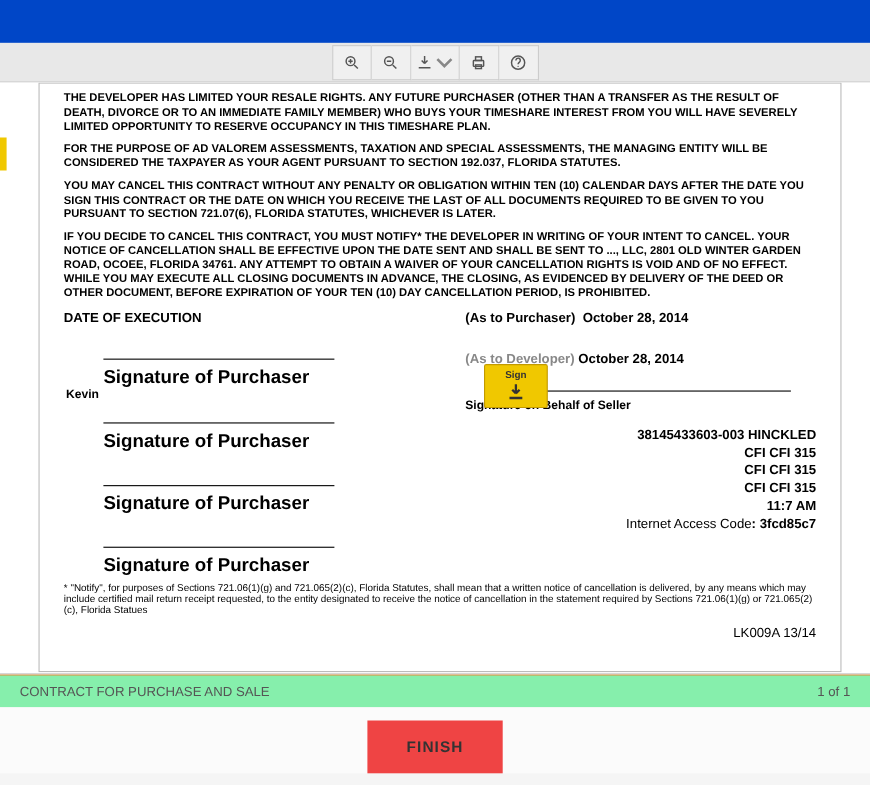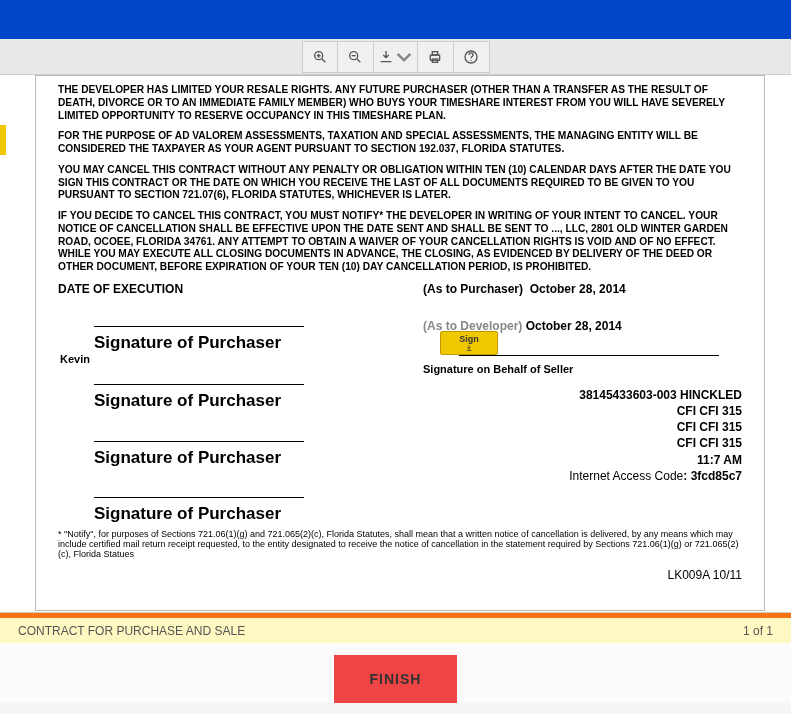--- a/index.html
+++ b/index.html
@@ -19,24 +19,24 @@
 .sig-area { display: flex; gap: 36px; margin-top: 8px; }
 .sig-left { flex: 1; }
 .sig-right { flex: 1; padding-left: 10px; }
 .sig-line { border-bottom: 1px solid #000; width: 210px; display: inline-block; height: 14px; }
 .sig-long { border-bottom: 1px solid #000; width: 260px; display: inline-block; height: 14px; }
 .sig-row { margin-top: 14px; font-size: 17px; margin-left: 36px; }
 .exec-date { font-weight: bold; font-size: 12px; }
 .dev-date { font-size: 12px; }
 .foot-note { font-size: 9px; margin-top: 4px; line-height: 1.15; }
 .form-code { text-align: right; font-size: 12px; margin-top: 4px; }
-.sign-callout { position: absolute; left: 440px; top: 256px; width: 58px; height: 24px; background: #f0c800; border: 1px solid #c29a00; border-radius: 2px; display: flex; flex-direction: column; align-items: center; justify-content: center; padding: 2px; cursor: pointer; z-index: 20; }
+.sign-callout { position: absolute; left: 440px; top: 256px; width: 58px; height: 40px; background: #f0c800; border: 1px solid #c29a00; border-radius: 2px; display: flex; flex-direction: column; align-items: center; justify-content: center; padding: 2px; cursor: pointer; z-index: 20; }
 .sign-callout .sl { font-size: 9px; font-weight: bold; color: #333; }
 .sign-callout svg { width: 20px; height: 20px; }
-.status-bar { width: 100%; height: 30px; background: #fef9c3; display: flex; justify-content: space-between; align-items: center; padding: 0 18px; font-size: 12px; color: #555; border-top: 5px solid #f97316; }
+.status-bar { width: 100%; height: 30px; background: #86efac; display: flex; justify-content: space-between; align-items: center; padding: 0 18px; font-size: 12px; color: #555; border-top: 1px solid #f97316; }
 .finish-bar { width: 100%; height: 60px; background: #fbfbfb; display: flex; justify-content: center; align-items: flex-end; padding-bottom: 0; }
 .finish-btn { background: #ef4444; color: #333; font-weight: bold; letter-spacing: 1px; padding: 16px 36px; border: none; font-size: 14px; cursor: pointer; margin-top: 46px; }
 .detail-block { font-size: 12px; line-height: 1.35; margin-top: 2px; text-align: right; }
 .kevin { font-weight: bold; font-size: 11px; margin-left: 2px; }
 </style>
 </head>
 <body>
 
 <div class="top-bar"></div>
 
@@ -110,21 +110,21 @@
           <div class="bold">CFI  CFI 315</div>
           <div class="bold">CFI  CFI 315</div>
           <div class="bold">CFI  CFI 315</div>
           <div class="bold">11:7 AM</div>
           <div><span>Internet Access Code</span><span class="bold">: </span><span class="bold">3fcd85c7</span></div>
         </div>
       </div>
     </div>
 
     <p class="foot-note">* "Notify", for purposes of Sections 721.06(1)(g) and 721.065(2)(c), Florida Statutes, shall mean that a written notice of cancellation is delivered, by any means which may include certified mail return receipt requested, to the entity designated to receive the notice of cancellation in the statement required by Sections 721.06(1)(g) or 721.065(2)(c), Florida Statues</p>
-    <div class="form-code">LK009A 10/11</div>
+    <div class="form-code">LK009A 13/14</div>
   </div>
 
   <div class="sign-callout">
     <div class="sl">Sign</div>
     <svg viewBox="0 0 24 24">
         <path d="M12 4v10m0 0l-4-4m4 4l4-4M5 19h14" fill="none" stroke="#333" stroke-width="2.5"></path>
       </svg>
   </div>
 </div>
 

